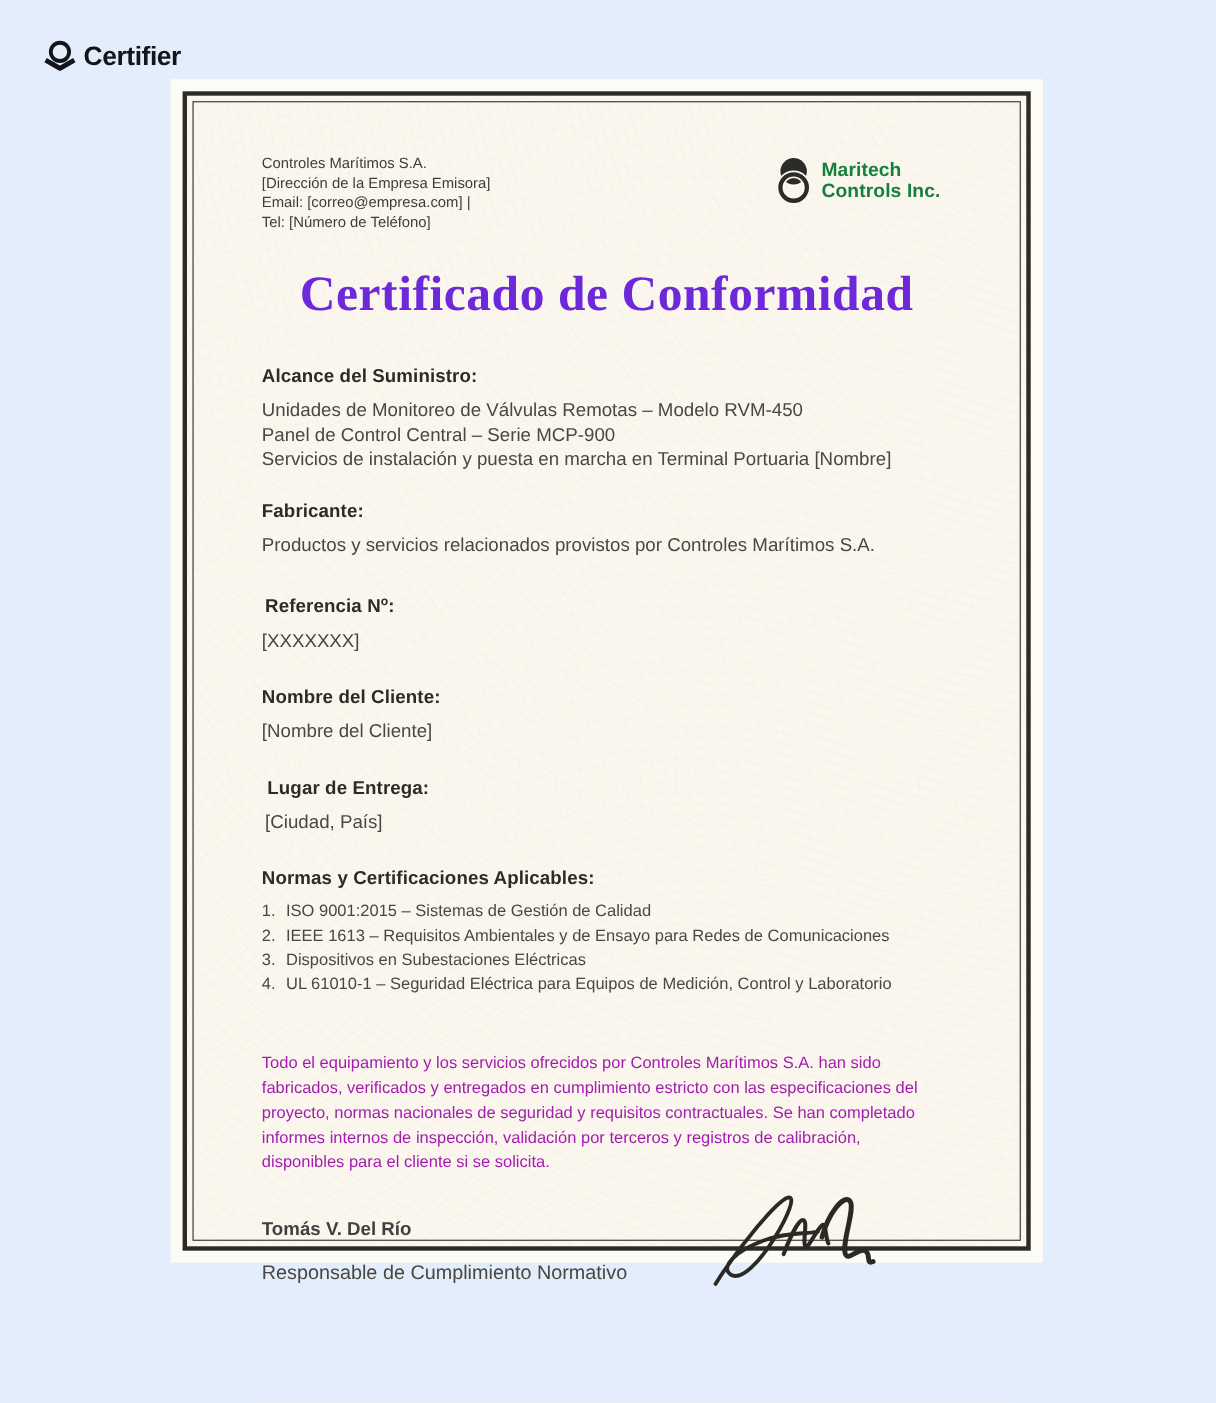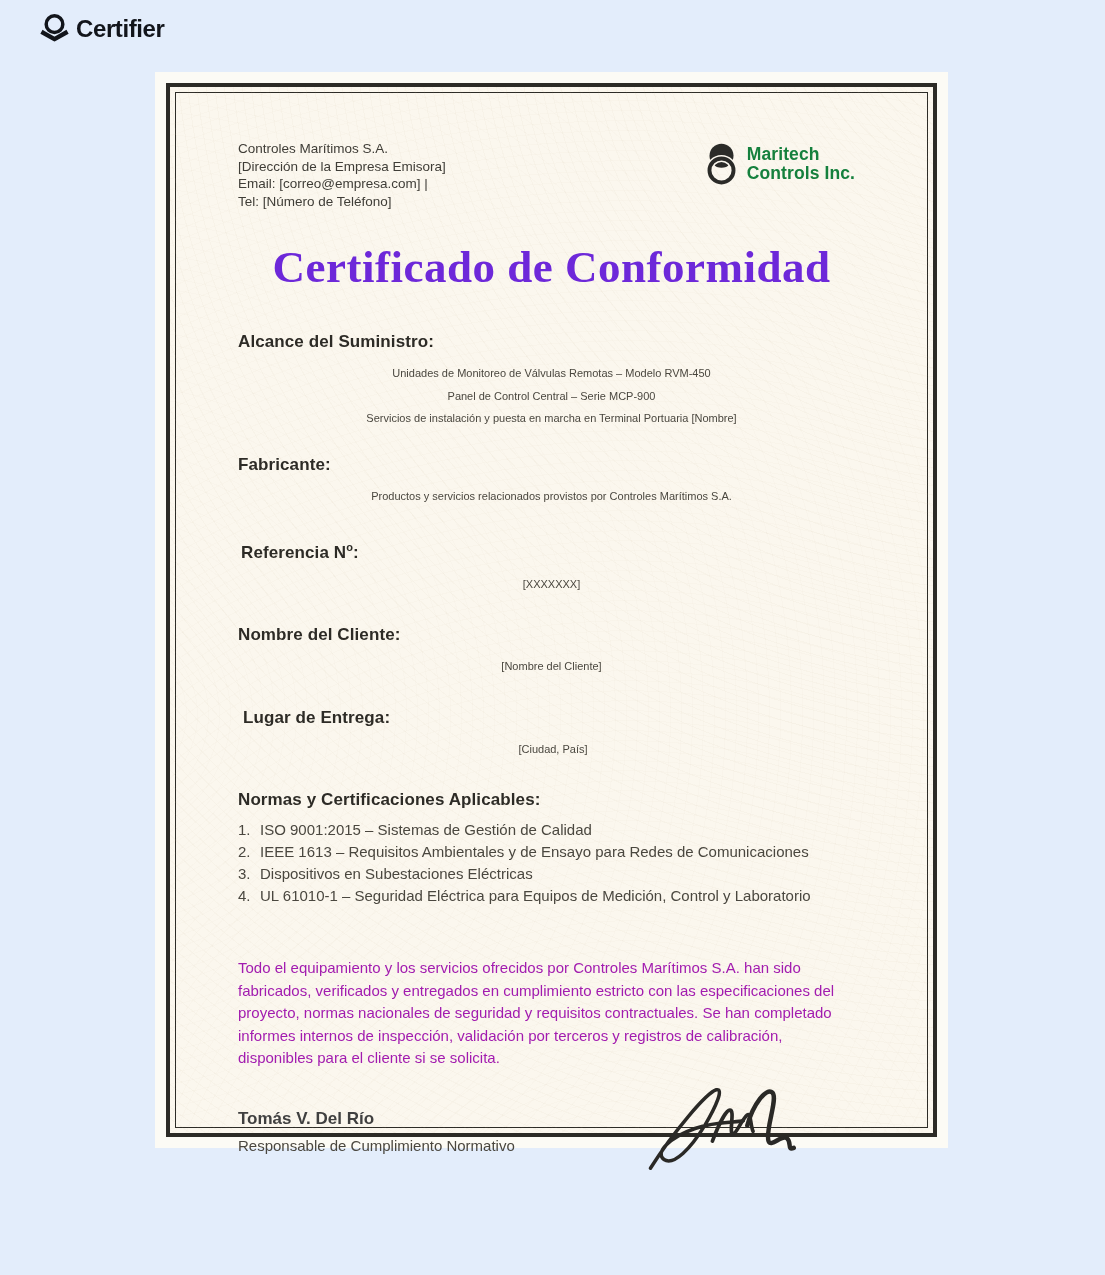--- a/index.html
+++ b/index.html
@@ -10,21 +10,21 @@
   }
   .canvas {
     position:relative;
     width:1105px; height:1275px;
     background:#e3edfb;
     overflow:hidden;
   }
 
   
   .brand {
-    position:absolute; left:40px; top:12px;
+    position:absolute; left:40px; top:35px;
     display:flex; align-items:center; gap:7px;
   }
   .brand svg { display:block; }
   .brand-name {
     font-size:24px; font-weight:700; letter-spacing:-0.4px;
     color:#12151b;
   }
 
   
   .sheet {
@@ -84,42 +84,42 @@
   
   .section { margin-top:28px; }
   .section.first { margin-top:37px; }
   .section.tight { margin-top:23px; }
   .sec-heading {
     font-size:17px; font-weight:700; color:#2d2b26; line-height:24px;
     letter-spacing:0.1px;
   }
   .sec-body {
     margin-top:8px;
-    font-size:11px; color:#4a473f; line-height:22.5px;text-align:center;
+    font-size:17px; color:#4a473f; line-height:22.5px;
   }
   .indent-sm { padding-left:3px; }
   .indent-md { padding-left:5px; }
   sup.ref-sup { font-size:11px; }
 
   
   .std-list { margin-top:7px; }
   .std-item { display:flex; font-size:15px; color:#4a473f; line-height:22px; }
   .std-num { width:22px; flex:0 0 22px; }
 
   
   .declaration {
     margin-top:50px;
     width:618px;
     font-size:15px; color:#a21caf; line-height:22.5px;
   }
 
   
   .signature-block { position:relative; margin-top:37px; }
   .sig-name { font-size:17px; font-weight:700; color:#404040; line-height:24px; }
-  .sig-role { margin-top:4px; font-size:15px; color:#4a473f; line-height:22px; }
+  .sig-role { margin-top:16px; font-size:18px; color:#4a473f; line-height:22px; }
   .sig-scribble { position:absolute; left:403px; top:-24px; }
 </style>
 </head>
 <body>
 
 <div class="canvas">
 
   <div class="brand">
     <span>
       <svg width="29" height="33" viewBox="0 0 30 34">

